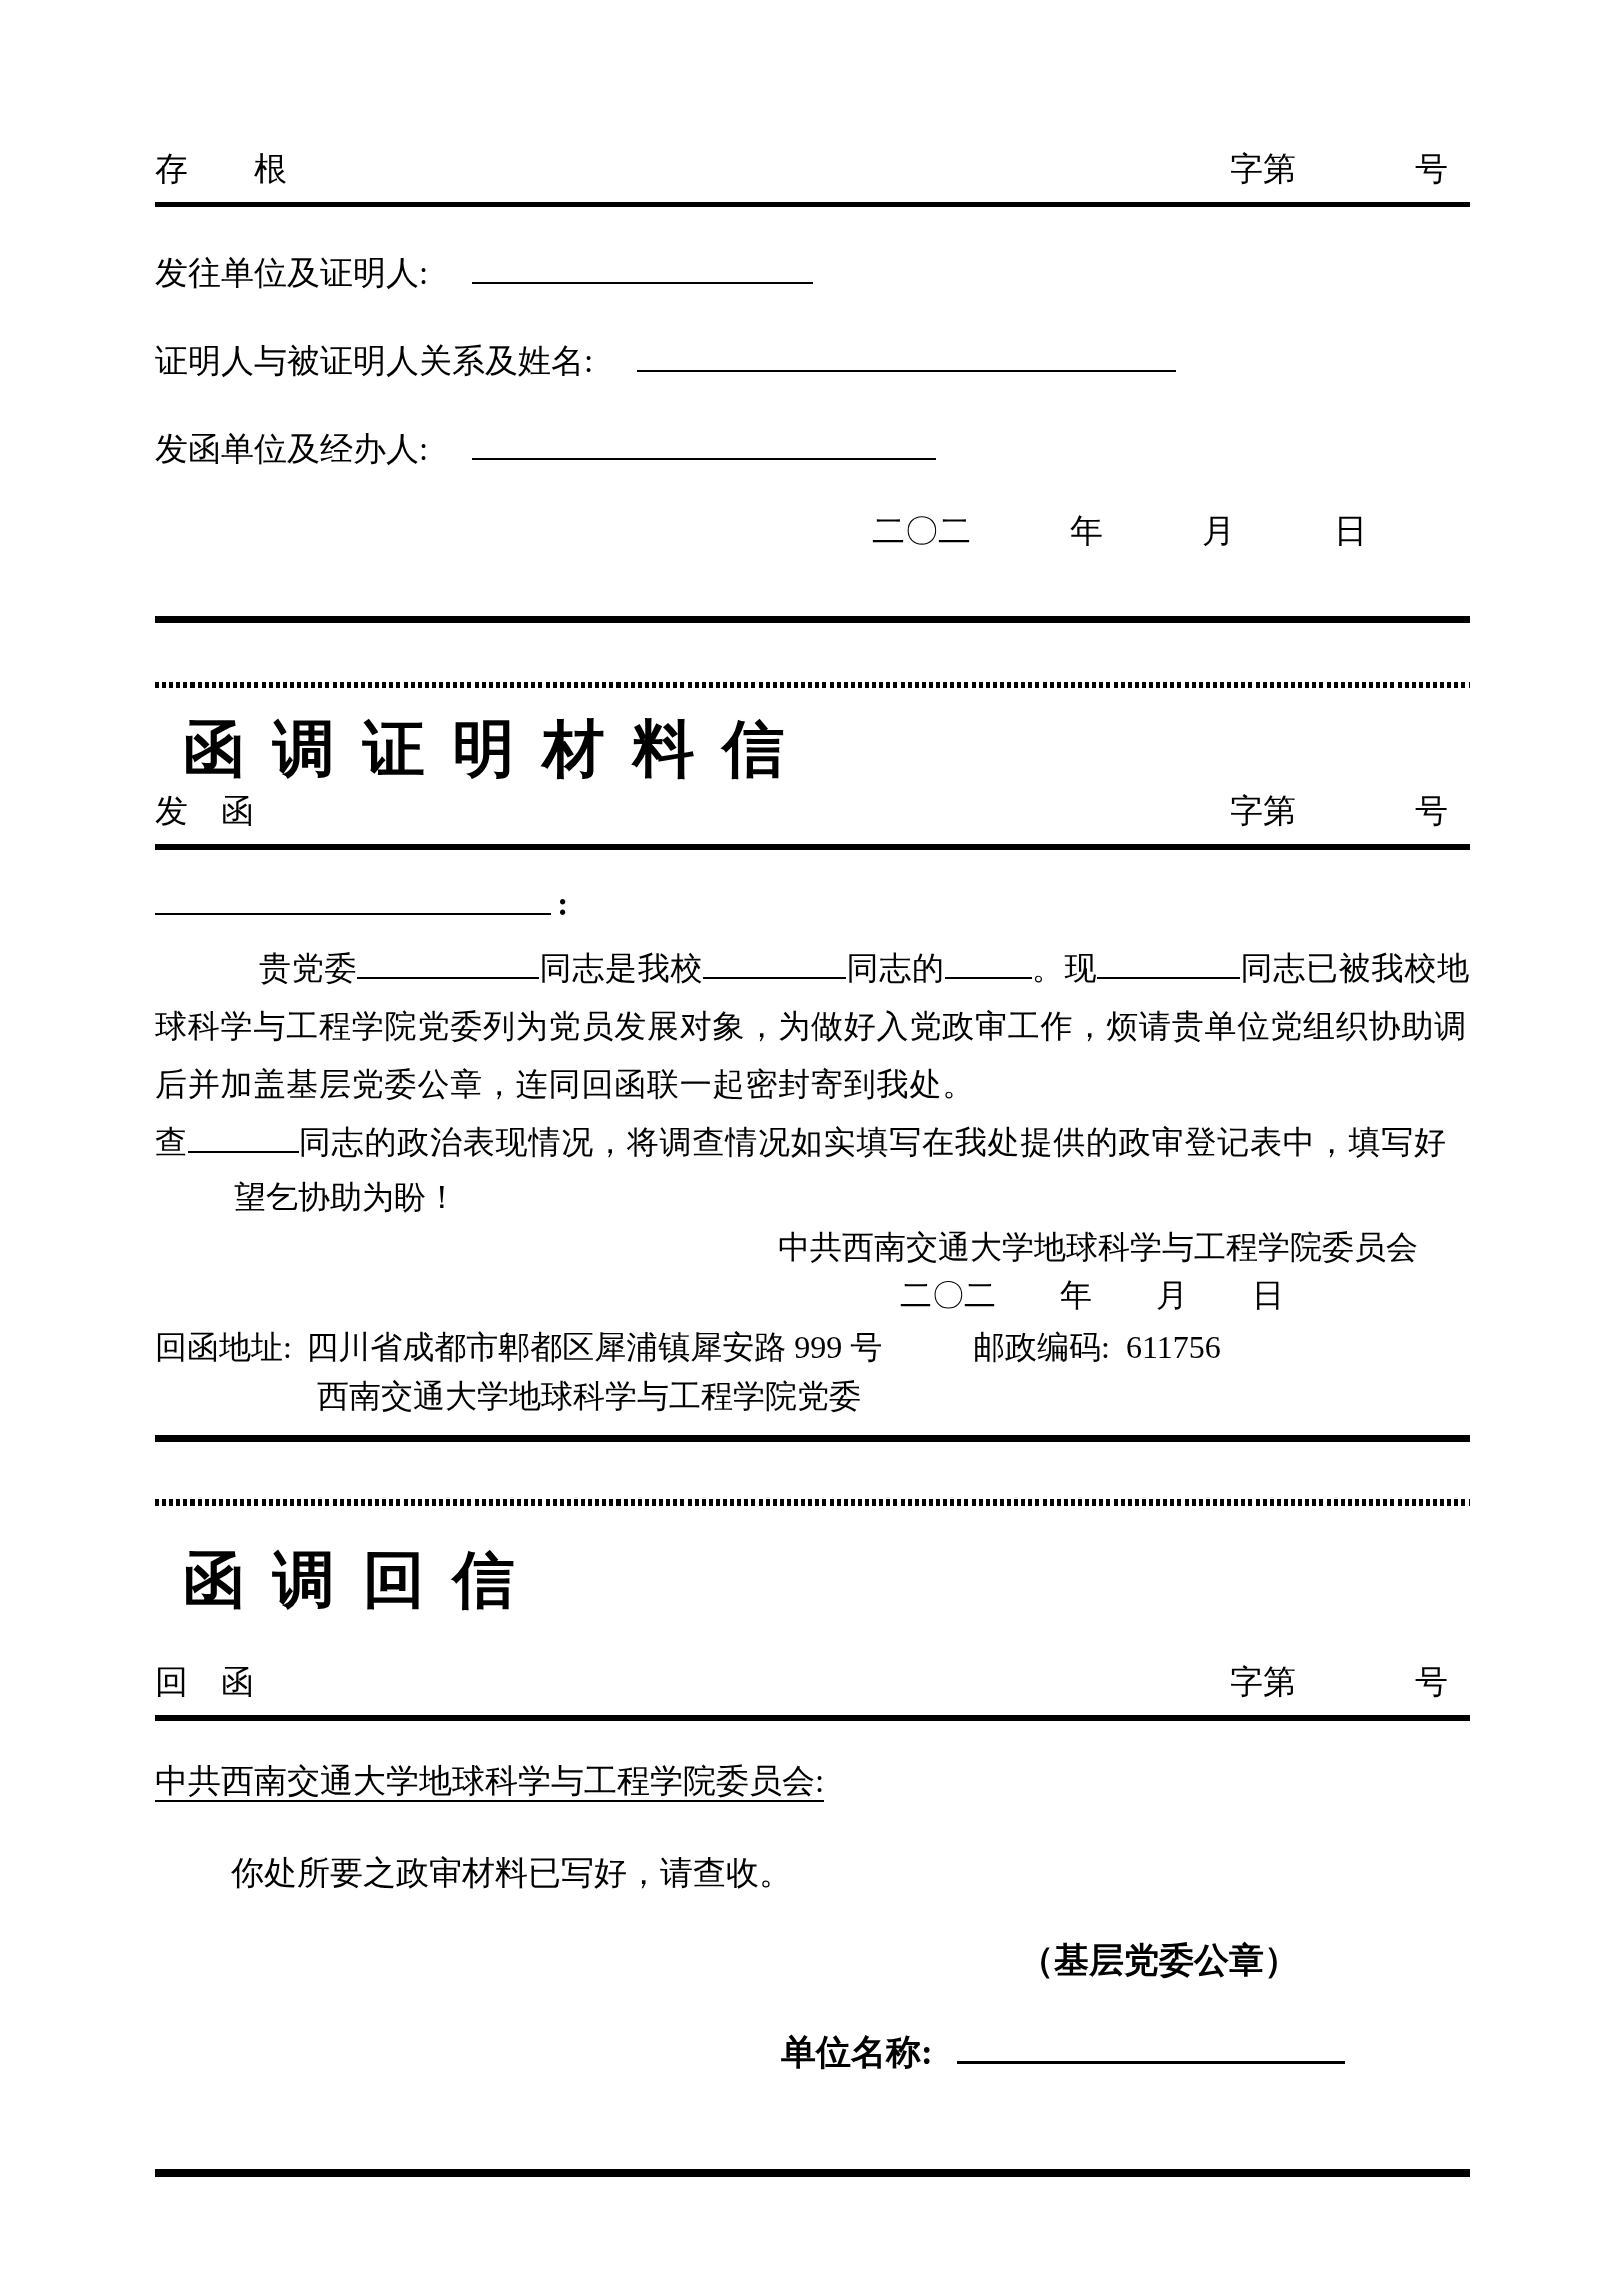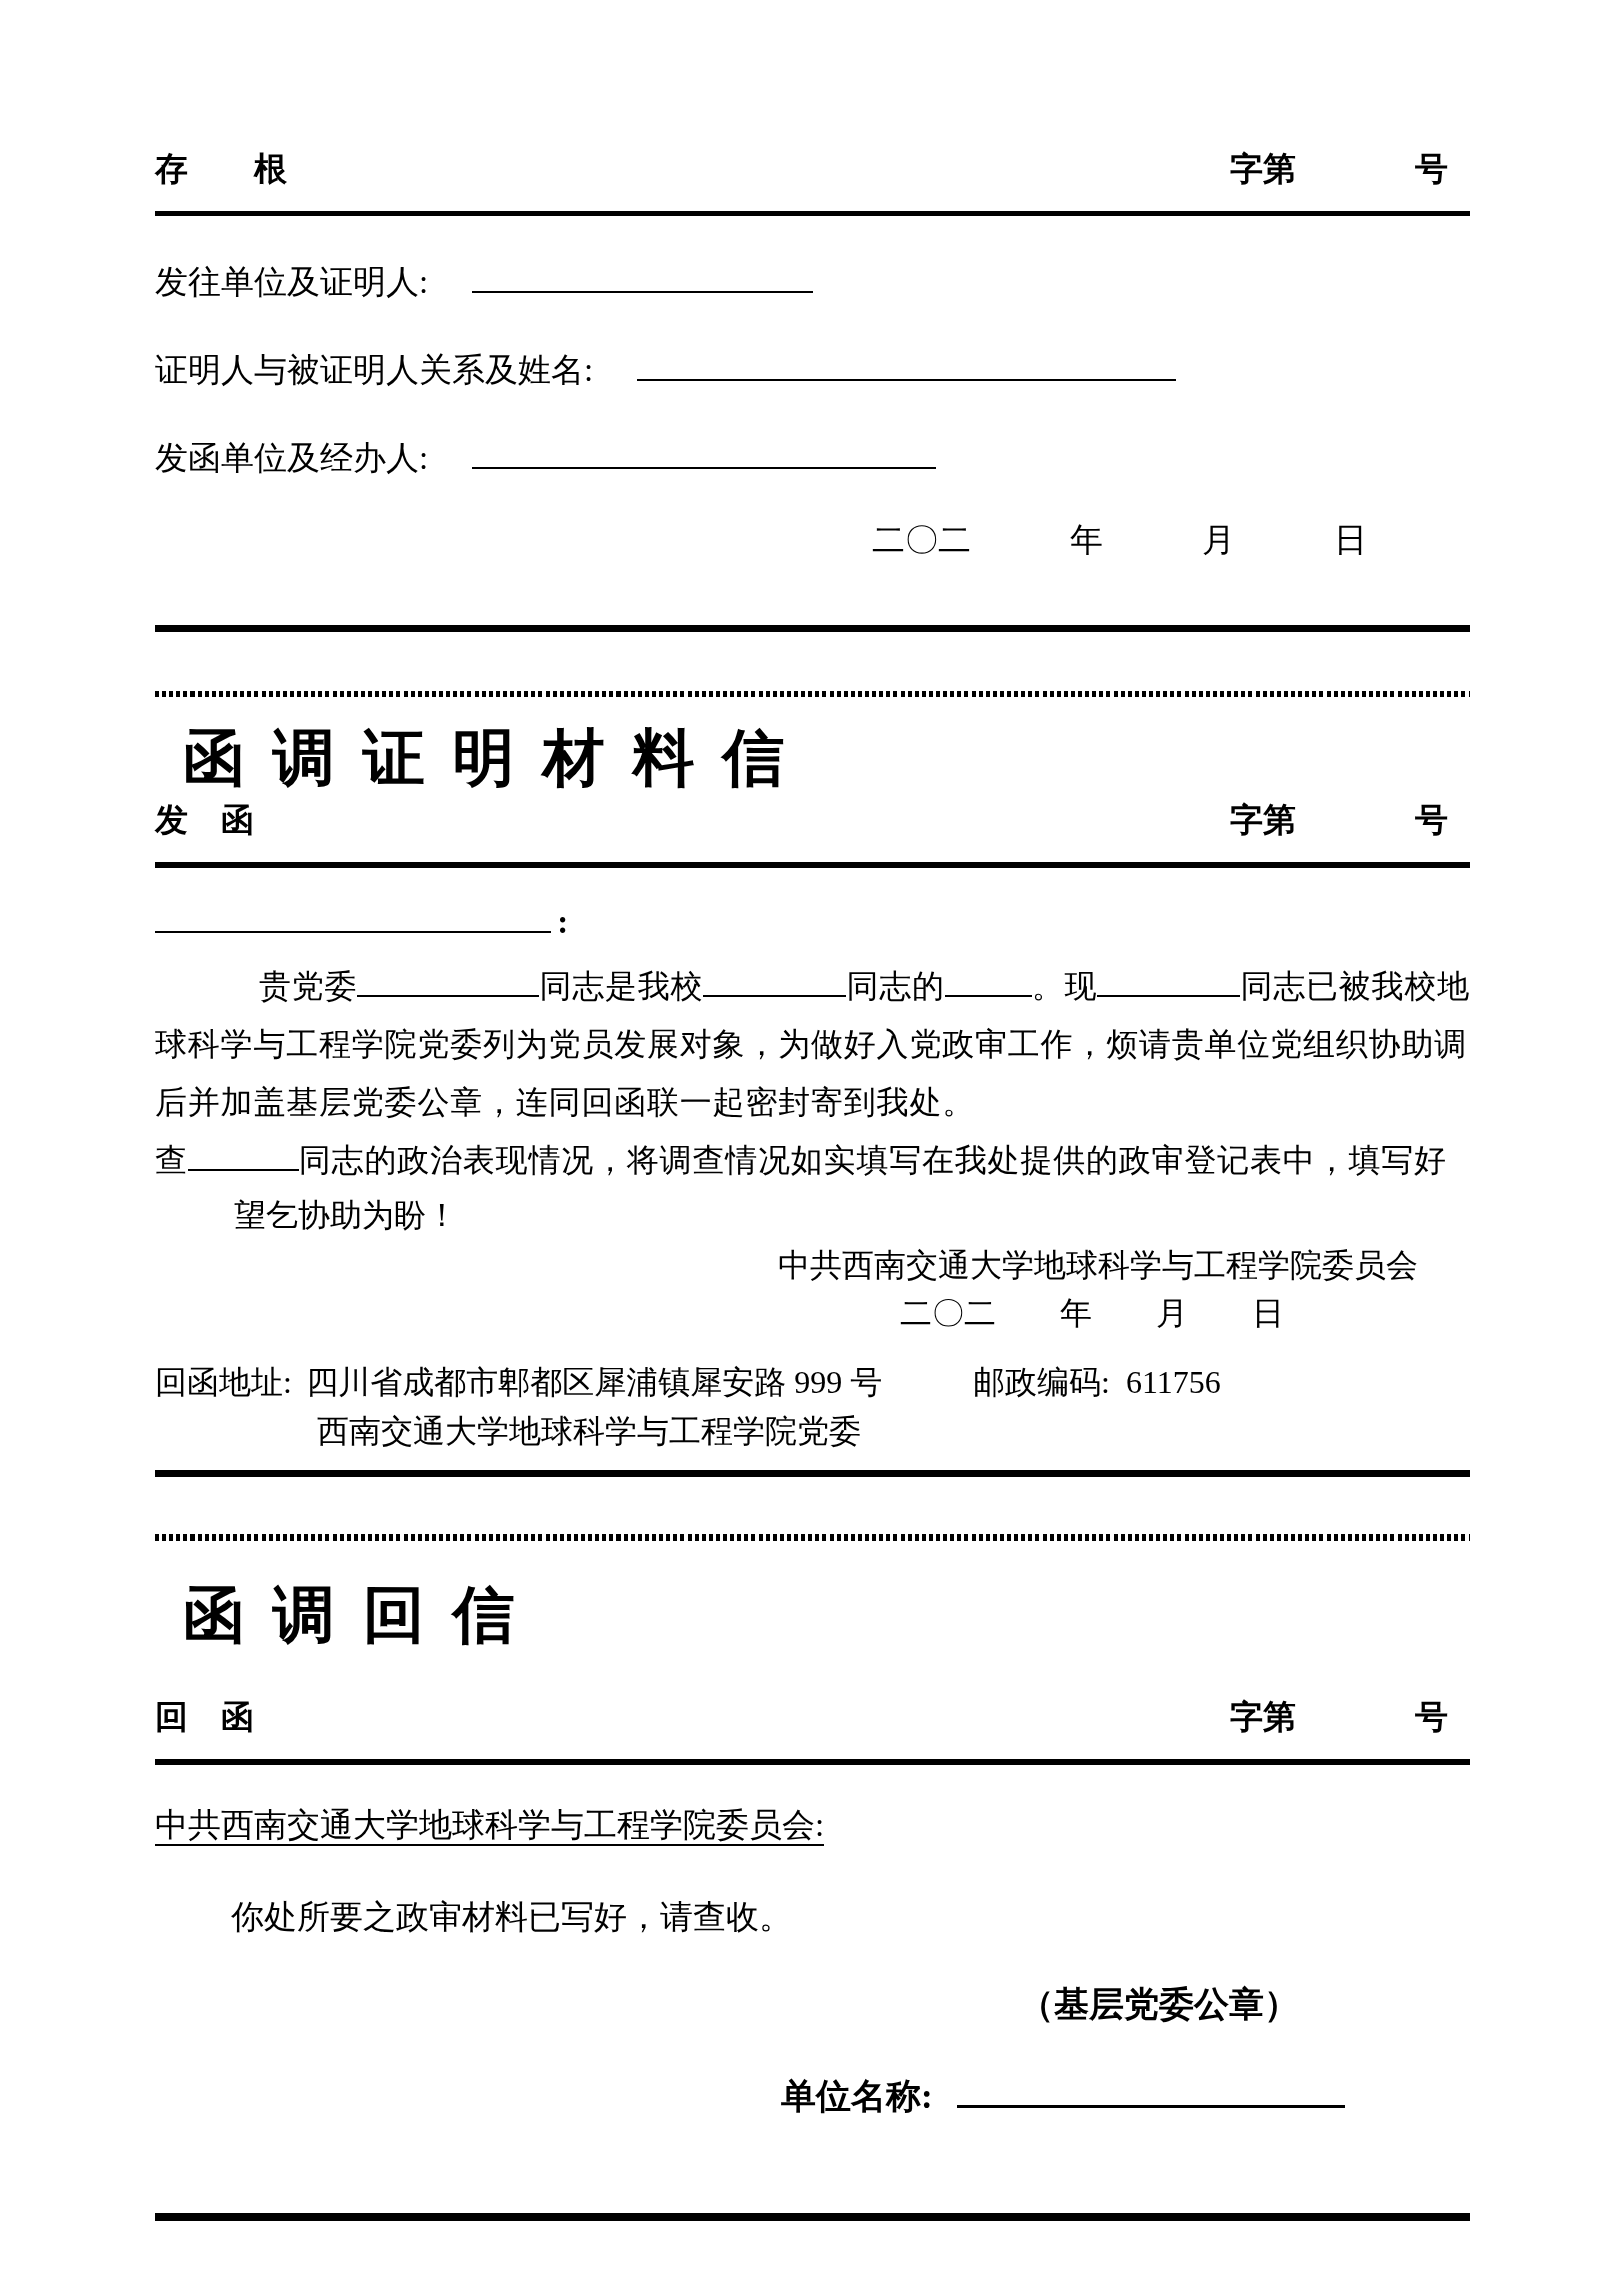--- a/index.html
+++ b/index.html
@@ -15,23 +15,22 @@
   }
   .content { margin: 0 153px 0 155px; }
 
   
   .rule-head {
     display: flex;
     justify-content: space-between;
     align-items: baseline;
     font-size: 33px;
     line-height: 44px;
-    padding-bottom: 20px;
+    padding-bottom: 11px;
     border-bottom: 5.5px solid #000;
-    font-weight: bold;
   }
   .rule-head.bold-rule { border-bottom-width: 6.3px; gap: 39px; }
   .rh-right { display: flex; align-items: baseline; padding-right: 22px; }
   .rh-gap { display: inline-block; width: 119px; }
 
   .stub-head { margin-top: 147px; }
 
   .field-row { margin-top: 44px; font-size: 33px; line-height: 44px; white-space: nowrap; }
 
   .blank {
@@ -72,21 +71,21 @@
   .salutation .colon { font-weight: bold; margin-left: 6.3px; }
 
   .para { margin-top: 12.7px; }
   .para-line { font-size: 32px; line-height: 58px; letter-spacing: 0.8px; white-space: nowrap; }
   .indent { text-indent: 79px; text-align: right; }
   .hope-line { font-size: 32px; line-height: 52px; text-indent: 79px; white-space: nowrap; }
 
   .signature { font-size: 32px; line-height: 49px; text-align: right; padding-right: 52px; white-space: nowrap; }
   .sign-date { font-size: 32px; line-height: 46px; text-align: right; padding-right: 186px; white-space: nowrap; }
 
-  .addr-block { margin-top: 22px; font-size: 32px; }
+  .addr-block { margin-top: 5px; font-size: 32px; }
   .addr-row { display: flex; line-height: 49px; white-space: nowrap; }
   .addr-left { width: 818px; }
   .addr-left.indent2 { padding-left: 162px; }
   .addr-label { margin-right: 14.3px; }
   .postcode-label, .phone-label { margin-right: 16px; }
 
   .reply-head { margin-top: 40px; }
   .reply-to { margin-top: 36px; font-size: 33px; line-height: 48px; white-space: nowrap; }
   .reply-to .uline { border-bottom: 2.4px solid #000; padding-bottom: 1.6px; }
   .reply-body { margin-top: 44px; font-size: 33px; line-height: 48px; text-indent: 76px; white-space: nowrap; }

